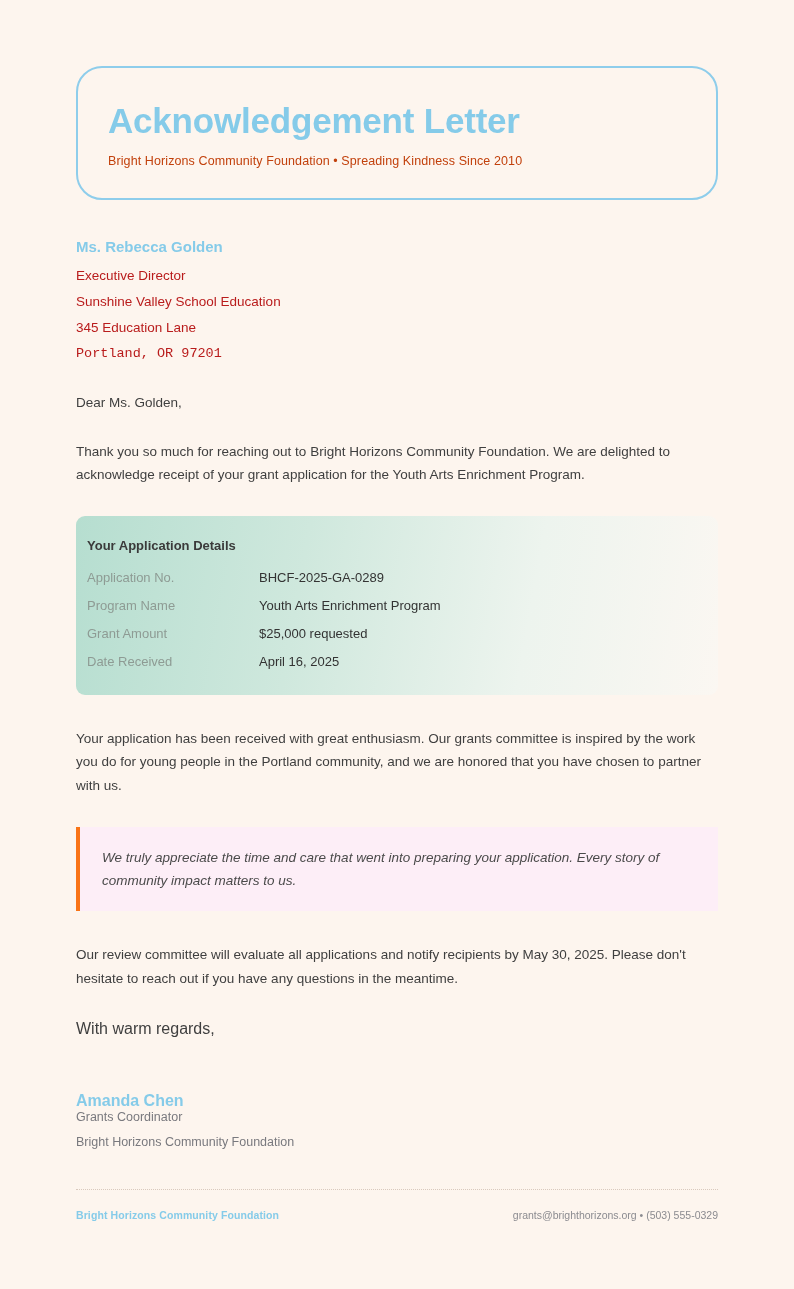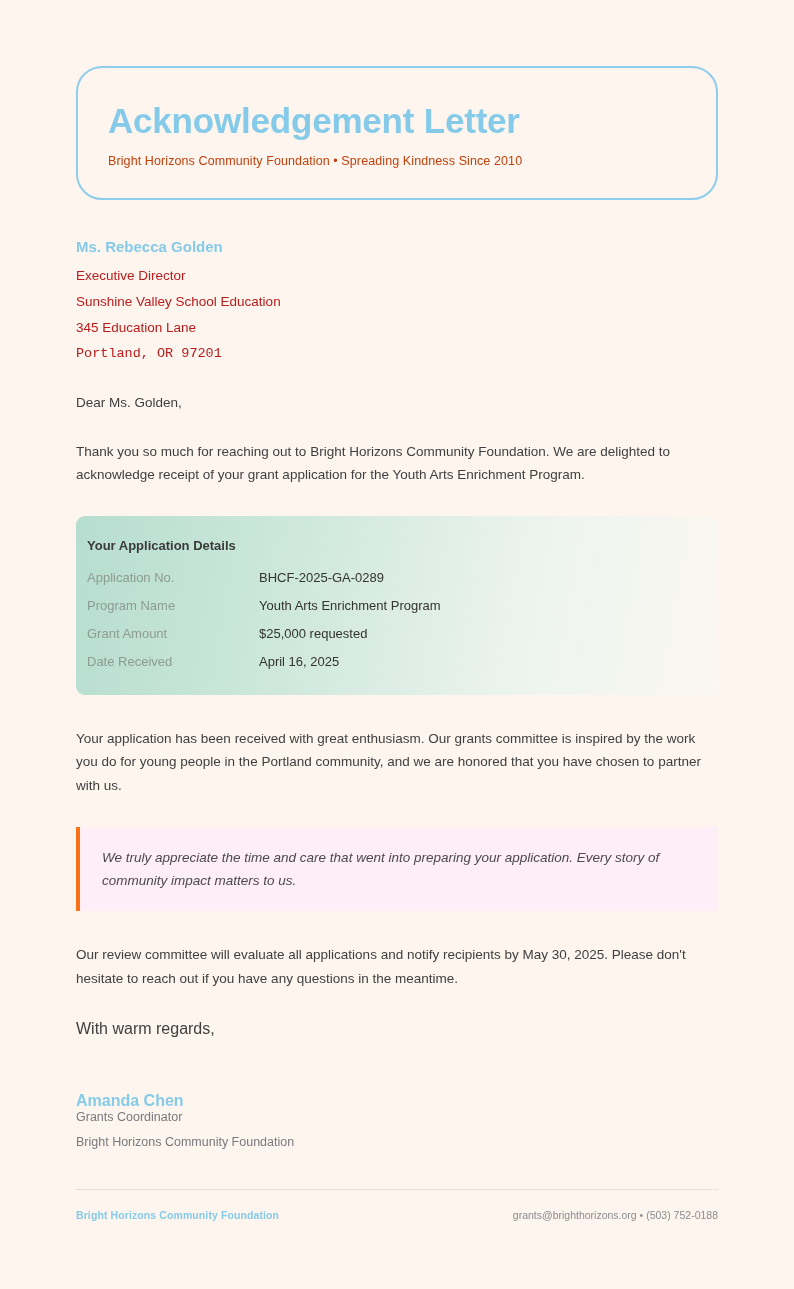--- a/index.html
+++ b/index.html
@@ -226,16 +226,16 @@
   <div class="closing">With warm regards,</div>
 
   <div class="signature-block">
     <div class="signature-name">Amanda Chen</div>
     <div class="signature-line">Grants Coordinator</div>
     <div class="signature-line">Bright Horizons Community Foundation</div>
   </div>
 
   <div class="letter-footer">
     <div class="footer-org">Bright Horizons Community Foundation</div>
-    <div class="footer-contact">grants@brighthorizons.org • (503) 752-0188</div>
+    <div class="footer-contact">grants@brighthorizons.org • (503) 555-0329</div>
   </div>
 
 </div>
 
 </body></html>

